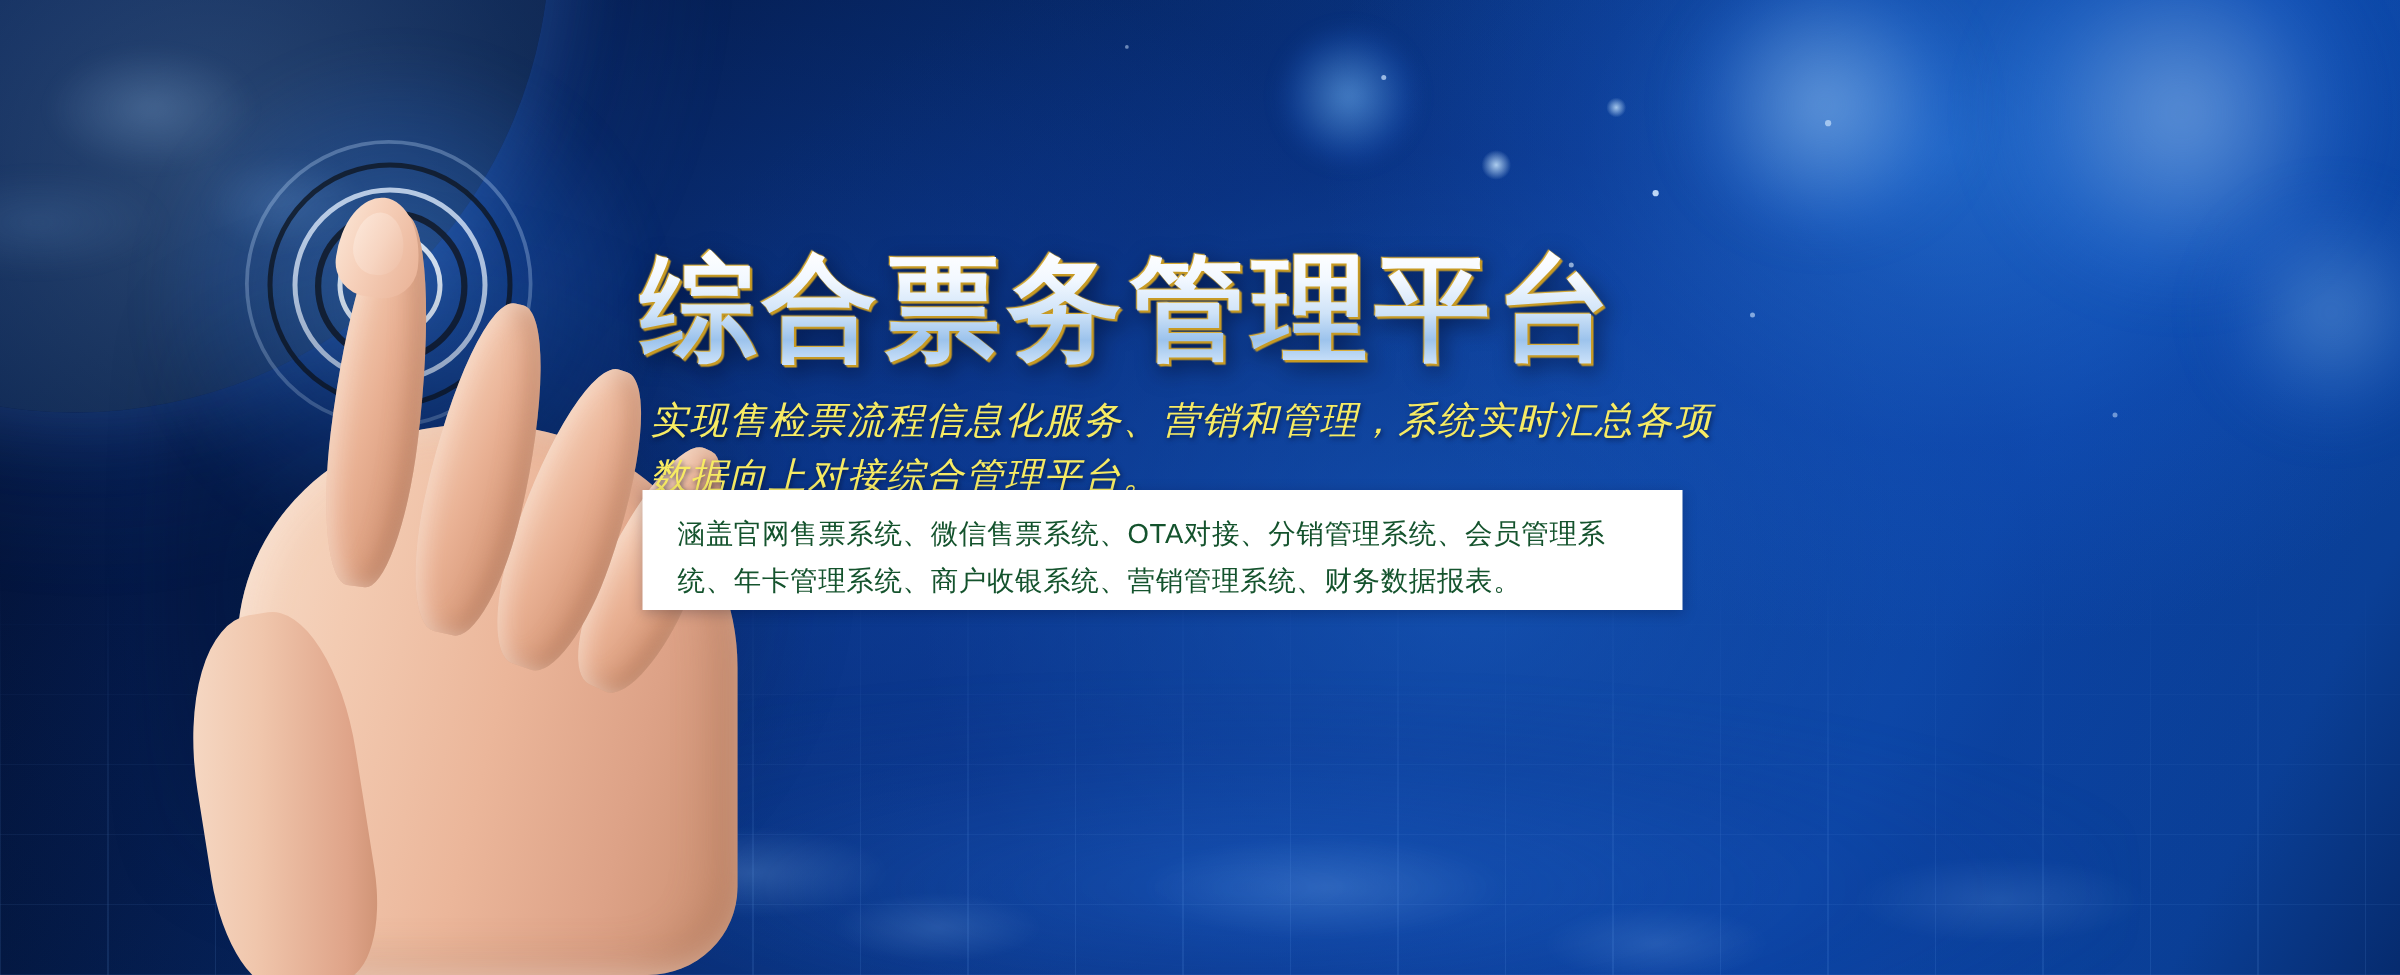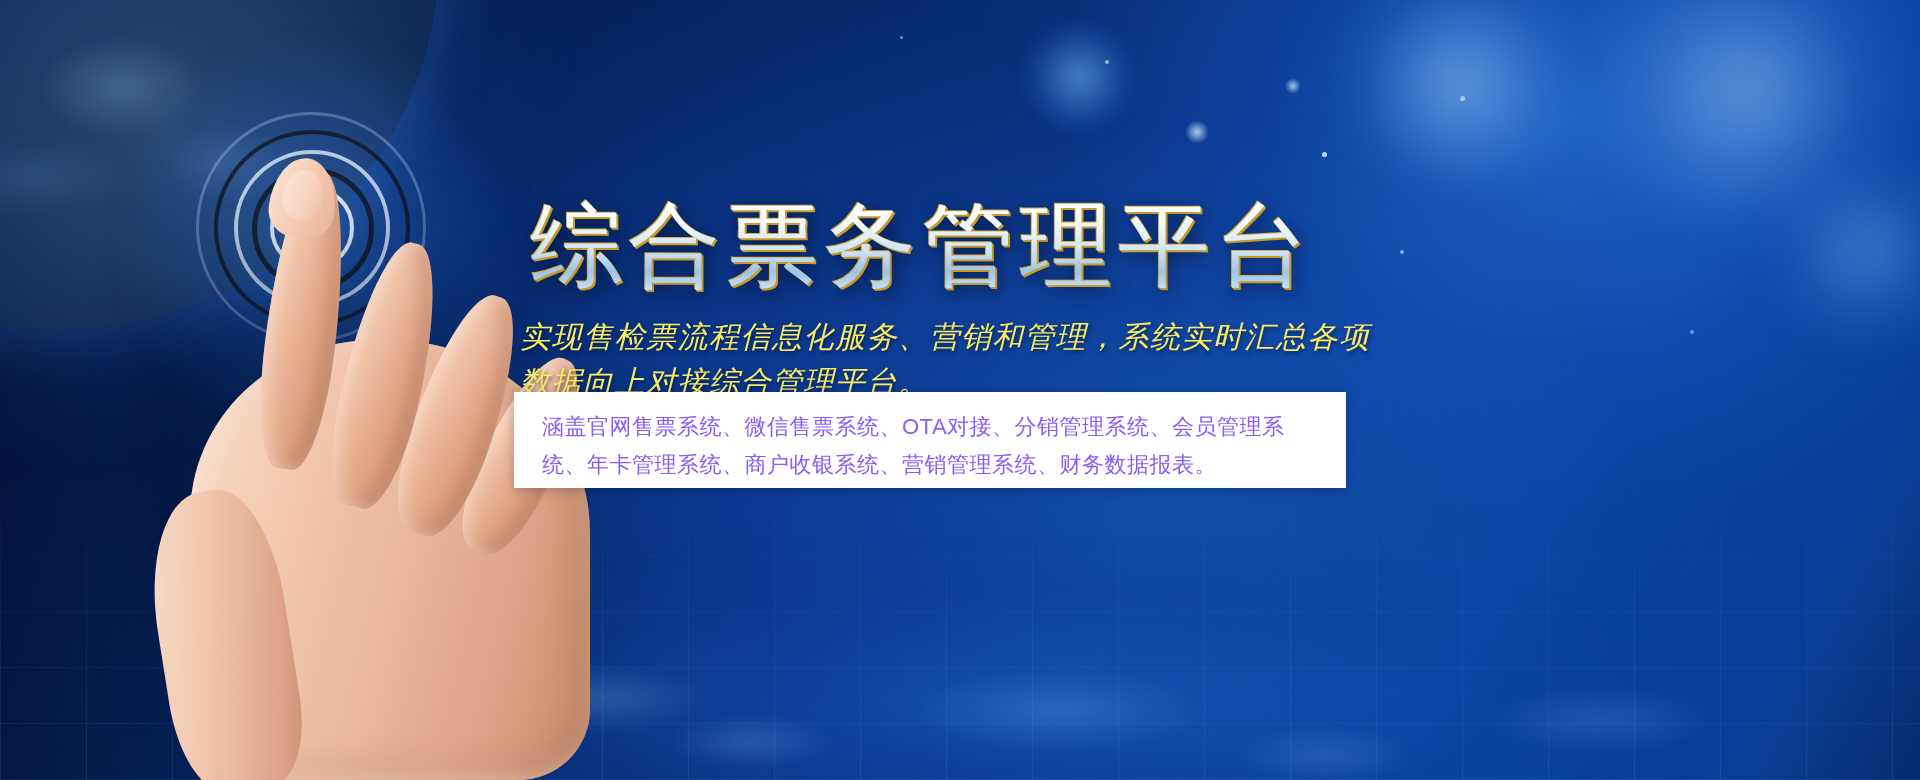--- a/index.html
+++ b/index.html
@@ -127,23 +127,23 @@
   #hand-shadow{
     position:absolute;left:130px;top:150px;width:560px;height:640px;
     background:radial-gradient(ellipse at 35% 50%, rgba(2,10,34,.45) 0%, rgba(2,10,34,0) 65%);
     filter:blur(22px);
   }
 
   
   #content{position:absolute;left:512px;top:0;width:1400px;height:780px;}
 
   #title{
-    position:absolute;left:18px;top:138px;
+    position:absolute;left:0;top:138px;
     font-family:"DejaVu Serif","Liberation Serif",serif;
-    font-weight:400;font-size:92px;line-height:1.0;letter-spacing:6px;
+    font-weight:700;font-size:92px;line-height:1.0;letter-spacing:6px;
     background:linear-gradient(180deg,#ffffff 0%,#f2f8ff 26%,#cfe3f8 55%,#9cc3ec 78%,#cfe4fa 100%);
     -webkit-background-clip:text;background-clip:text;
     color:transparent;-webkit-text-fill-color:transparent;
     text-shadow:0 0 1px rgba(210,160,40,.0);
     filter:drop-shadow(2px 2px 0 #c79a23) drop-shadow(-1px -1px 0 #d9ae3a) drop-shadow(3px 5px 9px rgba(0,10,40,.55));
     white-space:nowrap;
   }
 
   #subtitle{
     position:absolute;left:8px;top:284px;width:862px;
@@ -153,21 +153,21 @@
     text-shadow:1px 2px 4px rgba(0,8,35,.6);
   }
 
   #infobox{
     position:absolute;left:2px;top:392px;width:832px;height:96px;
     background:#ffffff;
     box-shadow:0 2px 10px rgba(0,10,40,.25);
   }
   #infobox-text{
     position:absolute;left:28px;top:16px;width:778px;
-    color:#8b5cf6;font-size:22px;line-height:38px;letter-spacing:.5px;
+    color:#14532d;font-size:22px;line-height:38px;letter-spacing:.5px;
     font-family:"Liberation Sans","DejaVu Sans",sans-serif;
   }
 
   
   .star{position:absolute;border-radius:50%;background:#cfe6ff;}
 </style>
 </head>
 <body>
 
 <div id="banner">

